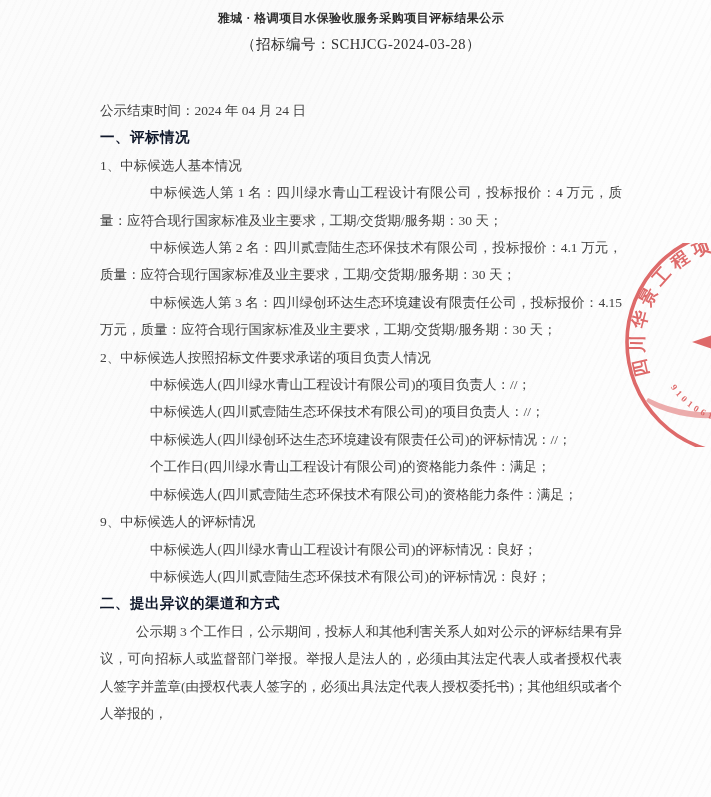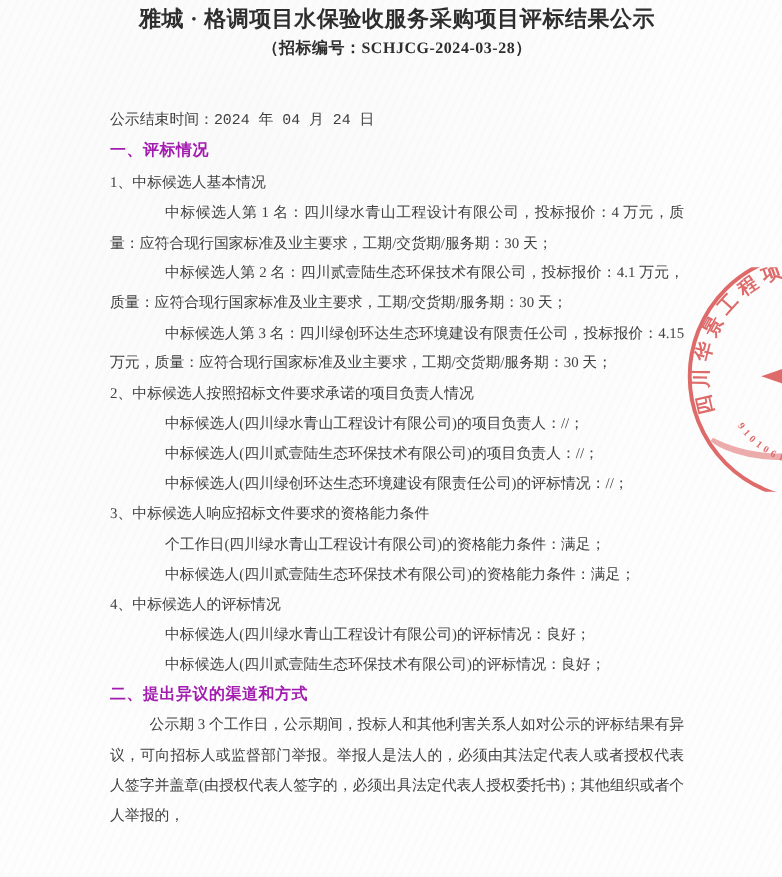--- a/index.html
+++ b/index.html
@@ -29,47 +29,47 @@
     left: 100px; top: 0;
     width: 522px;
   }
   .title-block {
     padding-top: 5px;
     text-align: center;
     line-height: 26px;
     color: #2e2e2e;
   }
   .doc-title {
-    font-size: 20px;
+    font-size: 12px;
     font-weight: 600;
     letter-spacing: 0.5px;
   }
   .doc-subtitle {
     font-size: 14.5px;
-    font-weight: 700;
+    font-weight: 400;
     letter-spacing: 0.5px;
     text-align: center;
   }
   .body-text {
     margin-top: 40px;
     font-size: 13.5px;
     line-height: 27.4px;
     color: #404040;
   }
   .body-text p { margin: 0; }
-  .ind-a { margin-left: 15px; font-family: Liberation Mono, monospace; }
+  .ind-a { margin-left: 15px; }
   .num-item { margin-left: 33px; }
   .para-indent { text-indent: 50px; text-align: justify; }
   .sub-line { text-indent: 50px; }
   .closing-para { text-indent: 36px; text-align: justify; }
   .sec-heading {
     margin-left: 15px;
     font-weight: 700;
     font-size: 14.5px;
-    color: #a21caf;
+    color: #0f172a;
     letter-spacing: 0.5px;
   }
   .seal {
     position: absolute;
     left: 613px; top: 243px;
     width: 98px; height: 204px;
     opacity: 0.82;
     pointer-events: none;
   }
   .seal text {
@@ -99,25 +99,24 @@
       <p class="num-item">1、中标候选人基本情况</p>
       <p class="para-indent">中标候选人第 1 名：四川绿水青山工程设计有限公司，投标报价：4 万元，质量：应符合现行国家标准及业主要求，工期/交货期/服务期：30 天；</p>
       <p class="para-indent">中标候选人第 2 名：四川贰壹陆生态环保技术有限公司，投标报价：4.1 万元，质量：应符合现行国家标准及业主要求，工期/交货期/服务期：30 天；</p>
       <p class="para-indent">中标候选人第 3 名：四川绿创环达生态环境建设有限责任公司，投标报价：4.15 万元，质量：应符合现行国家标准及业主要求，工期/交货期/服务期：30 天；</p>
 
       <p class="num-item">2、中标候选人按照招标文件要求承诺的项目负责人情况</p>
       <p class="sub-line">中标候选人(四川绿水青山工程设计有限公司)的项目负责人：//；</p>
       <p class="sub-line">中标候选人(四川贰壹陆生态环保技术有限公司)的项目负责人：//；</p>
       <p class="sub-line">中标候选人(四川绿创环达生态环境建设有限责任公司)的评标情况：//；</p>
 
-      <p class="num-item">3、中标候选人响应招标文件要求的资格能力条件</p>
       <p class="sub-line">个工作日(四川绿水青山工程设计有限公司)的资格能力条件：满足；</p>
       <p class="sub-line">中标候选人(四川贰壹陆生态环保技术有限公司)的资格能力条件：满足；</p>
 
-      <p class="num-item">4、中标候选人的评标情况</p>
+      <p class="num-item">9、中标候选人的评标情况</p>
       <p class="sub-line">中标候选人(四川绿水青山工程设计有限公司)的评标情况：良好；</p>
       <p class="sub-line">中标候选人(四川贰壹陆生态环保技术有限公司)的评标情况：良好；</p>
 
       <p class="sec-heading">二、提出异议的渠道和方式</p>
       <p class="closing-para">公示期 3 个工作日，公示期间，投标人和其他利害关系人如对公示的评标结果有异议，可向招标人或监督部门举报。举报人是法人的，必须由其法定代表人或者授权代表人签字并盖章(由授权代表人签字的，必须出具法定代表人授权委托书)；其他组织或者个人举报的，</p>
 
     </div>
   </div>
 
   <svg class="seal" viewBox="613 243 98 204">

